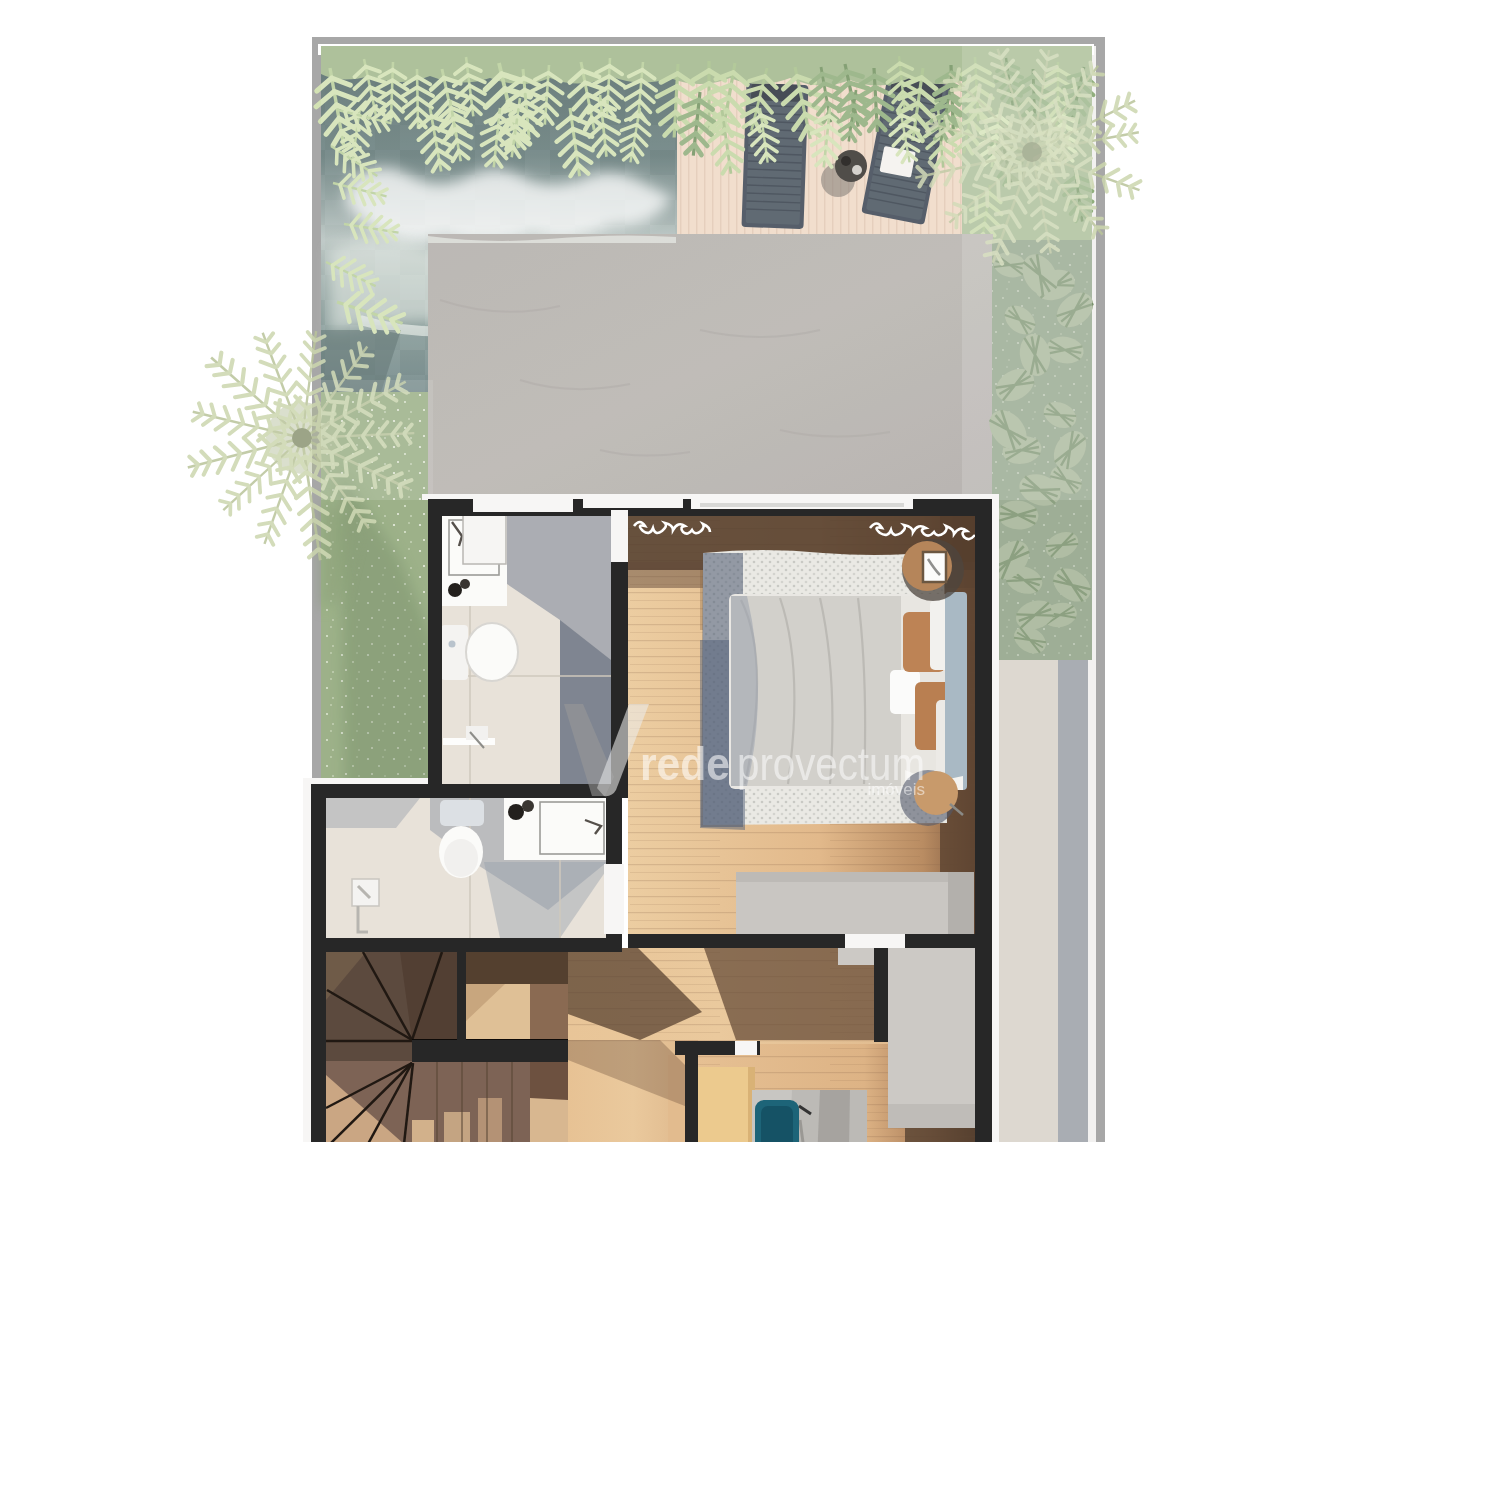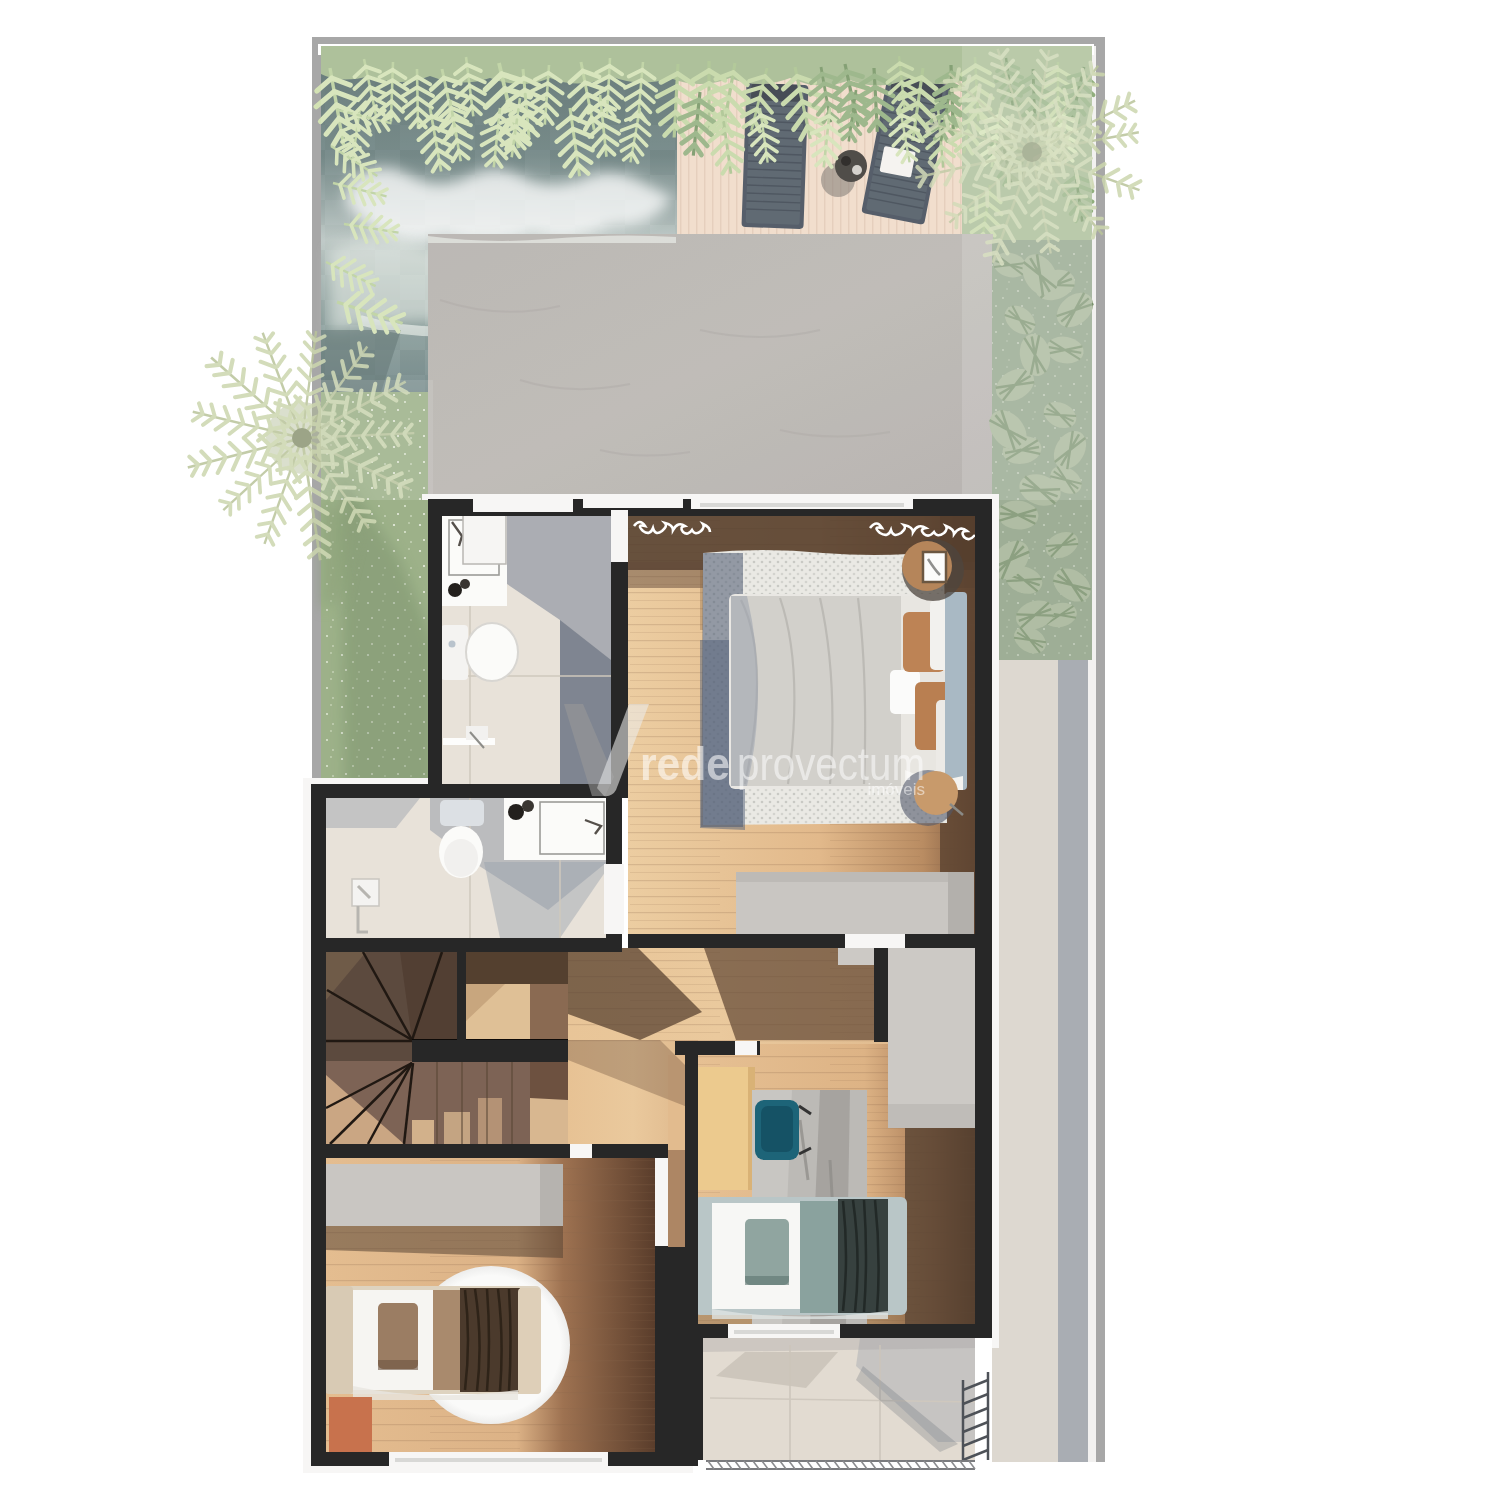--- a/index.html
+++ b/index.html
@@ -1,16 +1,16 @@
 <!DOCTYPE html>
 <html><head>
 <meta charset="utf-8">
 <style>
   html,body{margin:0;padding:0;background:#ffffff;}
-  #stage{position:relative;width:1500px;height:1500px;background:#ffffff;overflow:hidden;
+  #stage{position:relative;width:1500px;height:1142px;background:#ffffff;overflow:hidden;
          font-family:"Liberation Sans", sans-serif;}
   svg{position:absolute;top:0;left:0;}
 </style>
 </head>
 <body>
 <div id="stage">
 <svg width="1500" height="1500" viewBox="0 0 1500 1500">
 <defs>
   <filter id="soften" x="-20%" y="-20%" width="140%" height="140%">
     <feGaussianBlur stdDeviation="7"></feGaussianBlur>

